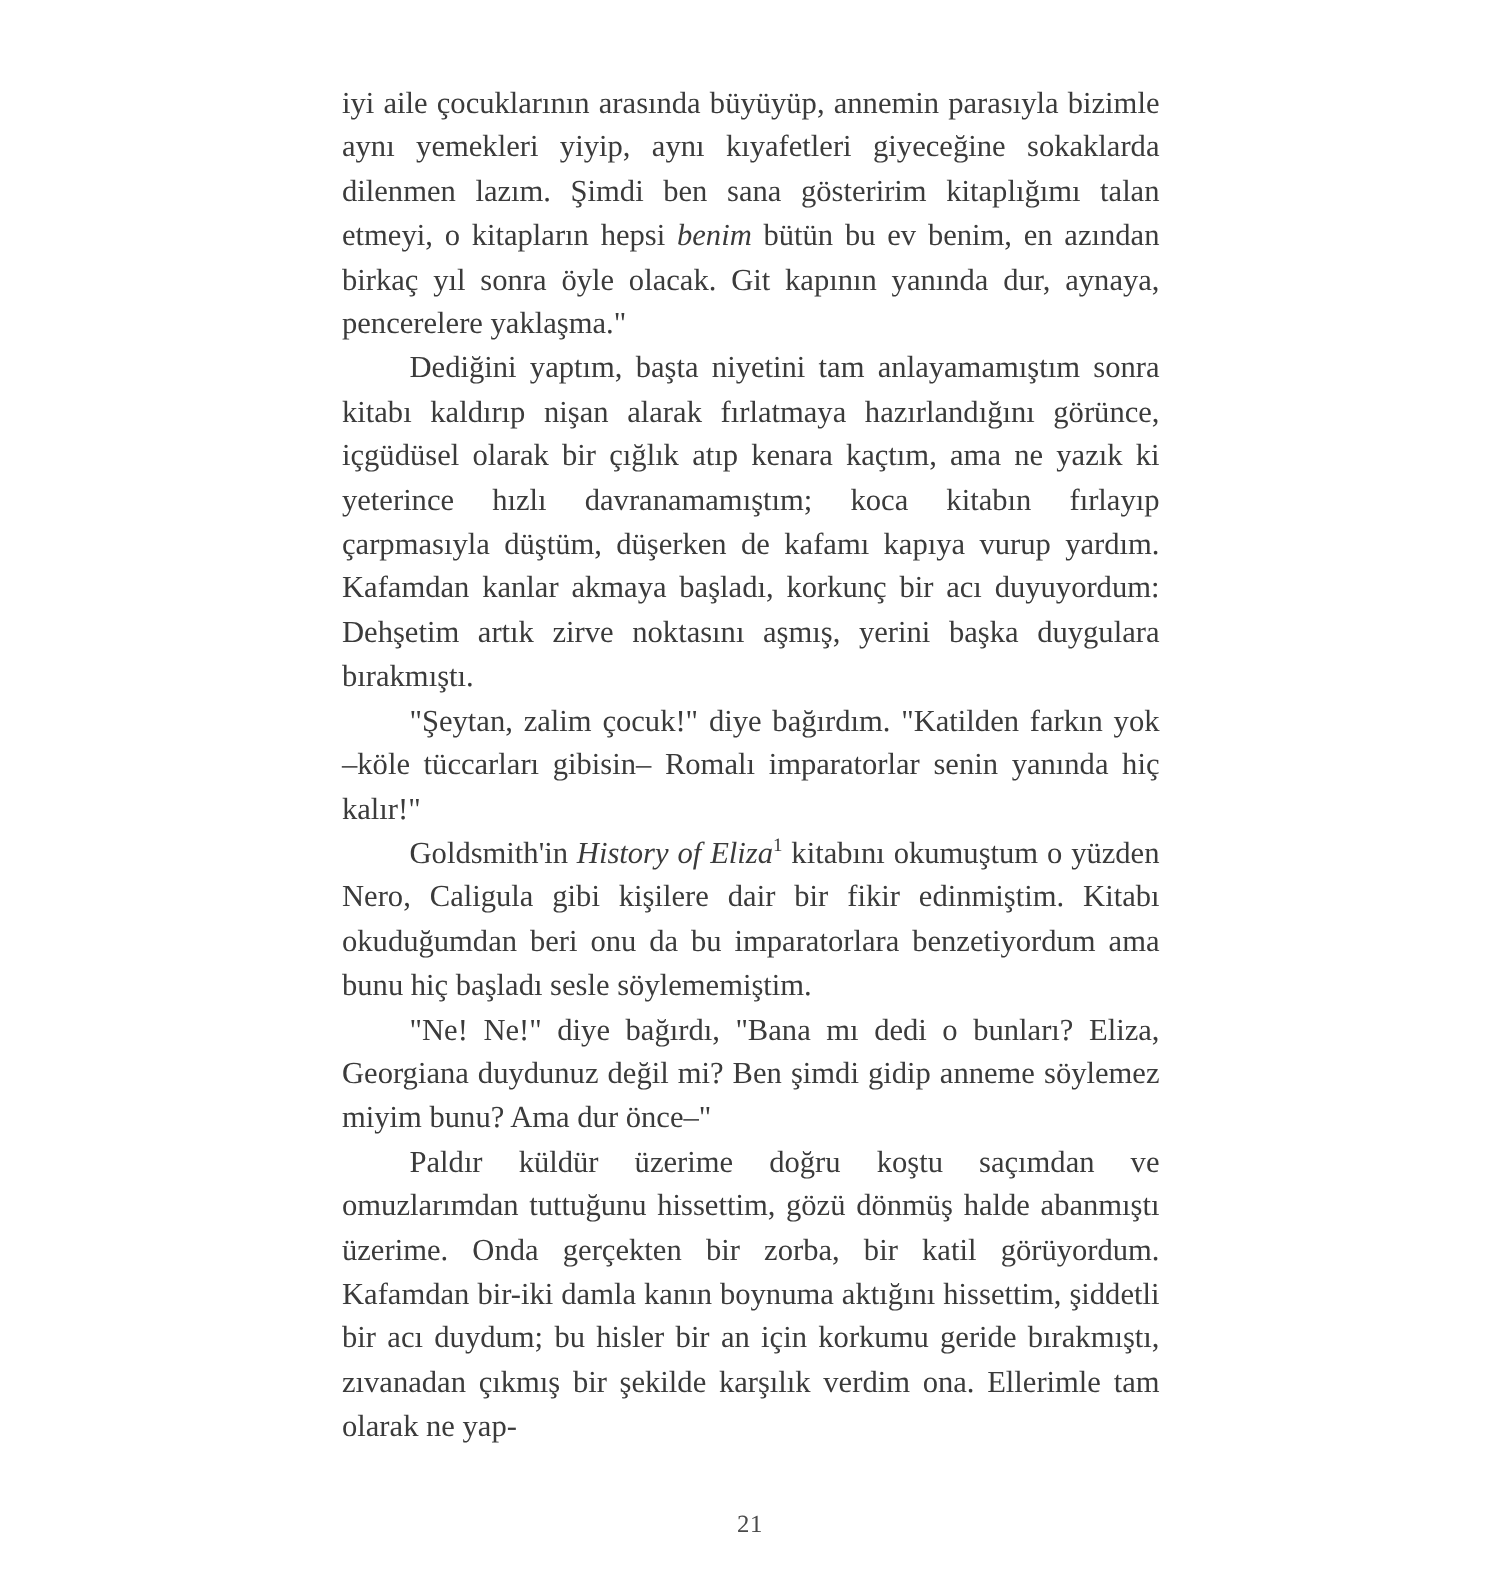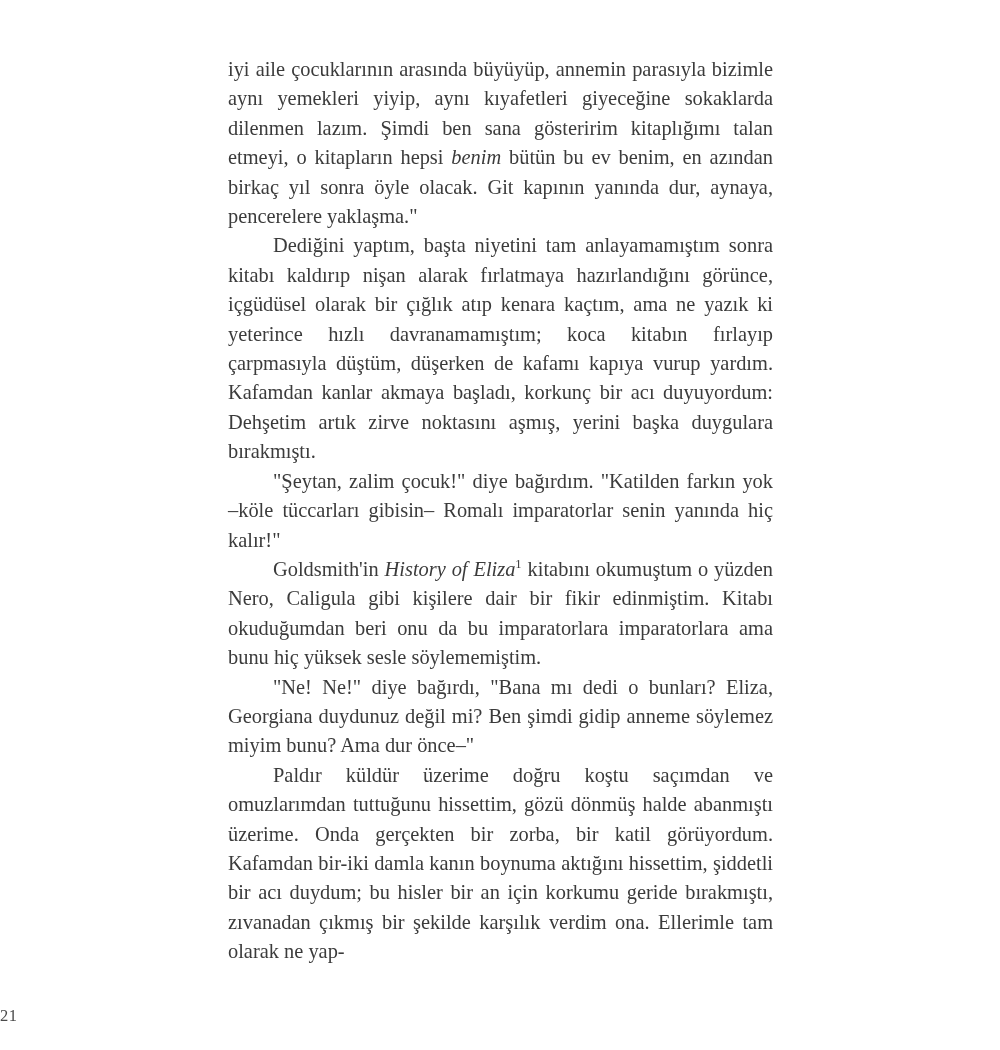--- a/index.html
+++ b/index.html
@@ -58,36 +58,37 @@
     font-size: 12.6px;
     line-height: 16px;
     color: #4a4a4a;
     letter-spacing: 0.15px;
   }
   .folio {
     position: absolute;
     left: 0;
     top: 1006px;
     width: 1000px;
+    text-align: center;
     font-family: "Liberation Serif", "DejaVu Serif", serif;
     font-size: 16.5px;
     color: #4a4a4a;
     letter-spacing: 0.4px;
   }
 </style>
 </head>
 <body>
 
 <div class="page">
 
   <div class="text-block">
       <p class="body-par first"><span>iyi aile çocuklarının arasında büyüyüp, annemin parasıyla bizimle aynı yemekleri yiyip, aynı kıyafetleri giyeceğine sokaklarda dilenmen lazım. Şimdi ben sana gösteririm kitaplığımı talan etmeyi, o kitapların hepsi </span><em class="ital">benim</em><span> bütün bu ev benim, en azından birkaç yıl sonra öyle olacak. Git kapının yanında dur, aynaya, pencerelere yaklaşma."</span></p>
       <p class="body-par"><span>Dediğini yaptım, başta niyetini tam anlayamamıştım sonra kitabı kaldırıp nişan alarak fırlatmaya hazırlandığını görünce, içgüdüsel olarak bir çığlık atıp kenara kaçtım, ama ne yazık ki yeterince hızlı davranamamıştım; koca kitabın fırlayıp çarpmasıyla düştüm, düşerken de kafamı kapıya vurup yardım. Kafamdan kanlar akmaya başladı, korkunç bir acı duyuyordum: Dehşetim artık zirve noktasını aşmış, yerini başka duygulara bırakmıştı.</span></p>
       <p class="body-par"><span>"Şeytan, zalim çocuk!" diye bağırdım. "Katilden farkın yok –köle tüccarları gibisin– Romalı imparatorlar senin yanında hiç kalır!"</span></p>
-      <p class="body-par"><span>Goldsmith'in </span><em class="ital">History of Eliza</em><sup class="fn-ref">1</sup><span> kitabını okumuştum o yüzden Nero, Caligula gibi kişilere dair bir fikir edinmiştim. Kitabı okuduğumdan beri onu da bu imparatorlara imparatorlara ama bunu hiç yüksek sesle söylememiştim.</span></p>
+      <p class="body-par"><span>Goldsmith'in </span><em class="ital">History of Eliza</em><sup class="fn-ref">1</sup><span> kitabını okumuştum o yüzden Nero, Caligula gibi kişilere dair bir fikir edinmiştim. Kitabı okuduğumdan beri onu da bu imparatorlara benzetiyordum ama bunu hiç başladı sesle söylememiştim.</span></p>
       <p class="body-par"><span>"Ne! Ne!" diye bağırdı, "Bana mı dedi o bunları? Eliza, Georgiana duydunuz değil mi? Ben şimdi gidip anneme söylemez miyim bunu? Ama dur önce–"</span></p>
       <p class="body-par"><span>Paldır küldür üzerime doğru koştu saçımdan ve omuzlarımdan tuttuğunu hissettim, gözü dönmüş halde abanmıştı üzerime. Onda gerçekten bir zorba, bir katil görüyordum. Kafamdan bir-iki damla kanın boynuma aktığını hissettim, şiddetli bir acı duydum; bu hisler bir an için korkumu geride bırakmıştı, zıvanadan çıkmış bir şekilde karşılık verdim ona. Ellerimle tam olarak ne yap-</span></p>
     </div>
 
 
   <div class="folio">21</div>
 
 </div>
 
 </body></html>

